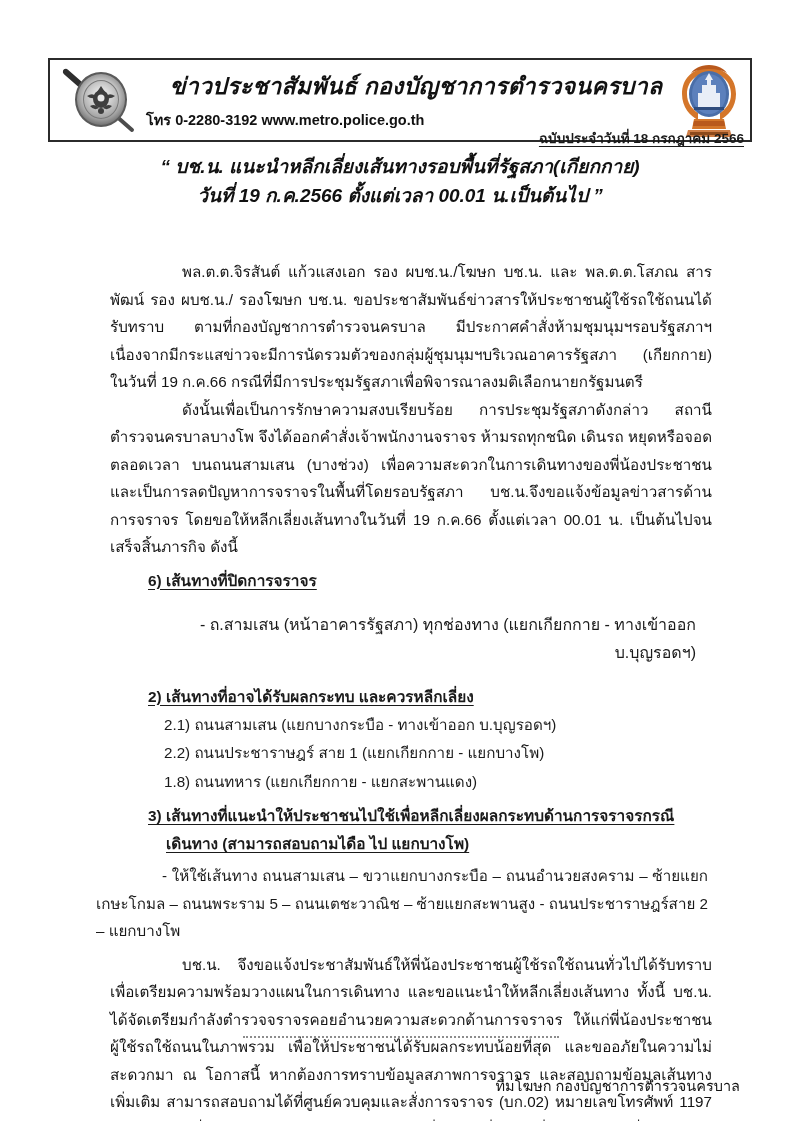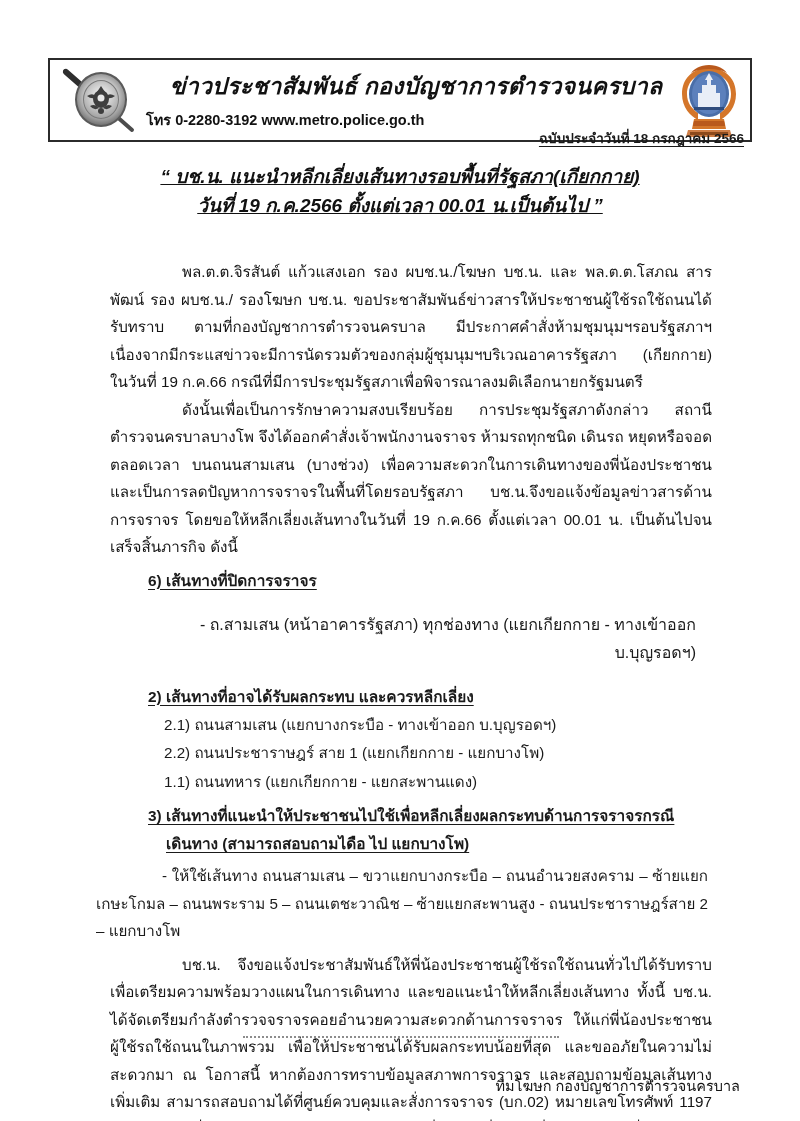--- a/index.html
+++ b/index.html
@@ -132,29 +132,28 @@
     font-weight: bold;
     text-decoration: underline;
     text-underline-offset: 3px;
     white-space: nowrap;
   }
 
   
   .headline {
     position: absolute;
     left: 60px;
-    top: 162px;
+    top: 152px;
     width: 680px;
     text-align: center;
     font-size: 19px;
     font-weight: bold;
     font-style: italic;
     line-height: 29px;
     color: #111111;
-    text-decoration: underline;
   }
   .headline .ln { display: block; white-space: nowrap; }
 
   
   .body-wrap {
     position: absolute;
     left: 92px;
     top: 258px;
     width: 620px;
   }
@@ -296,21 +295,21 @@
     <p class="sec-head">
       <u>6) เส้นทางที่ปิดการจราจร</u>
     </p>
     <p class="dash-item">- ถ.สามเสน (หน้าอาคารรัฐสภา) ทุกช่องทาง (แยกเกียกกาย - ทางเข้าออก บ.บุญรอดฯ)</p>
 
     <p class="sec-head">
       <u>2) เส้นทางที่อาจได้รับผลกระทบ และควรหลีกเลี่ยง</u>
     </p>
     <p class="sub-item">2.1) ถนนสามเสน (แยกบางกระบือ - ทางเข้าออก บ.บุญรอดฯ)</p>
     <p class="sub-item">2.2) ถนนประชาราษฎร์ สาย 1 (แยกเกียกกาย - แยกบางโพ)</p>
-    <p class="sub-item">1.1) ถนนทหาร (แยกเกียกกาย - แยกสะพานแดง)</p>
+    <p class="sub-item">1.8) ถนนทหาร (แยกเกียกกาย - แยกสะพานแดง)</p>
 
     <p class="sec-head">
       <u>3) เส้นทางที่แนะนำให้ประชาชนไปใช้เพื่อหลีกเลี่ยงผลกระทบด้านการจราจรกรณี</u>
       <span class="l2"><u>เดินทาง (สามารถสอบถามไดือ ไป แยกบางโพ)</u></span>
     </p>
     <p class="route-flow">- ให้ใช้เส้นทาง ถนนสามเสน – ขวาแยกบางกระบือ – ถนนอำนวยสงคราม – ซ้ายแยกเกษะโกมล – ถนนพระราม 5 – ถนนเตชะวาณิช – ซ้ายแยกสะพานสูง - ถนนประชาราษฎร์สาย 2 – แยกบางโพ</p>
 
     <div class="gap-sm"></div>
 
     <p class="para indent">บช.น. จึงขอแจ้งประชาสัมพันธ์ให้พี่น้องประชาชนผู้ใช้รถใช้ถนนทั่วไปได้รับทราบ เพื่อเตรียมความพร้อมวางแผนในการเดินทาง และขอแนะนำให้หลีกเลี่ยงเส้นทาง ทั้งนี้ บช.น. ได้จัดเตรียมกำลังตำรวจจราจรคอยอำนวยความสะดวกด้านการจราจร ให้แก่พี่น้องประชาชนผู้ใช้รถใช้ถนนในภาพรวม เพื่อให้ประชาชนได้รับผลกระทบน้อยที่สุด และขออภัยในความไม่สะดวกมา ณ โอกาสนี้ หากต้องการทราบข้อมูลสภาพการจราจร และสอบถามข้อมูลเส้นทางเพิ่มเติม สามารถสอบถามได้ที่ศูนย์ควบคุมและสั่งการจราจร (บก.02) หมายเลขโทรศัพท์ 1197 ได้ตลอด 24 ชั่วโมง และสามารถดาวน์โหลดแผนที่จราจรเพื่อหลีกเลี่ยงเส้นทางได้ที่ Facebook และ Twitter 1197</p>

